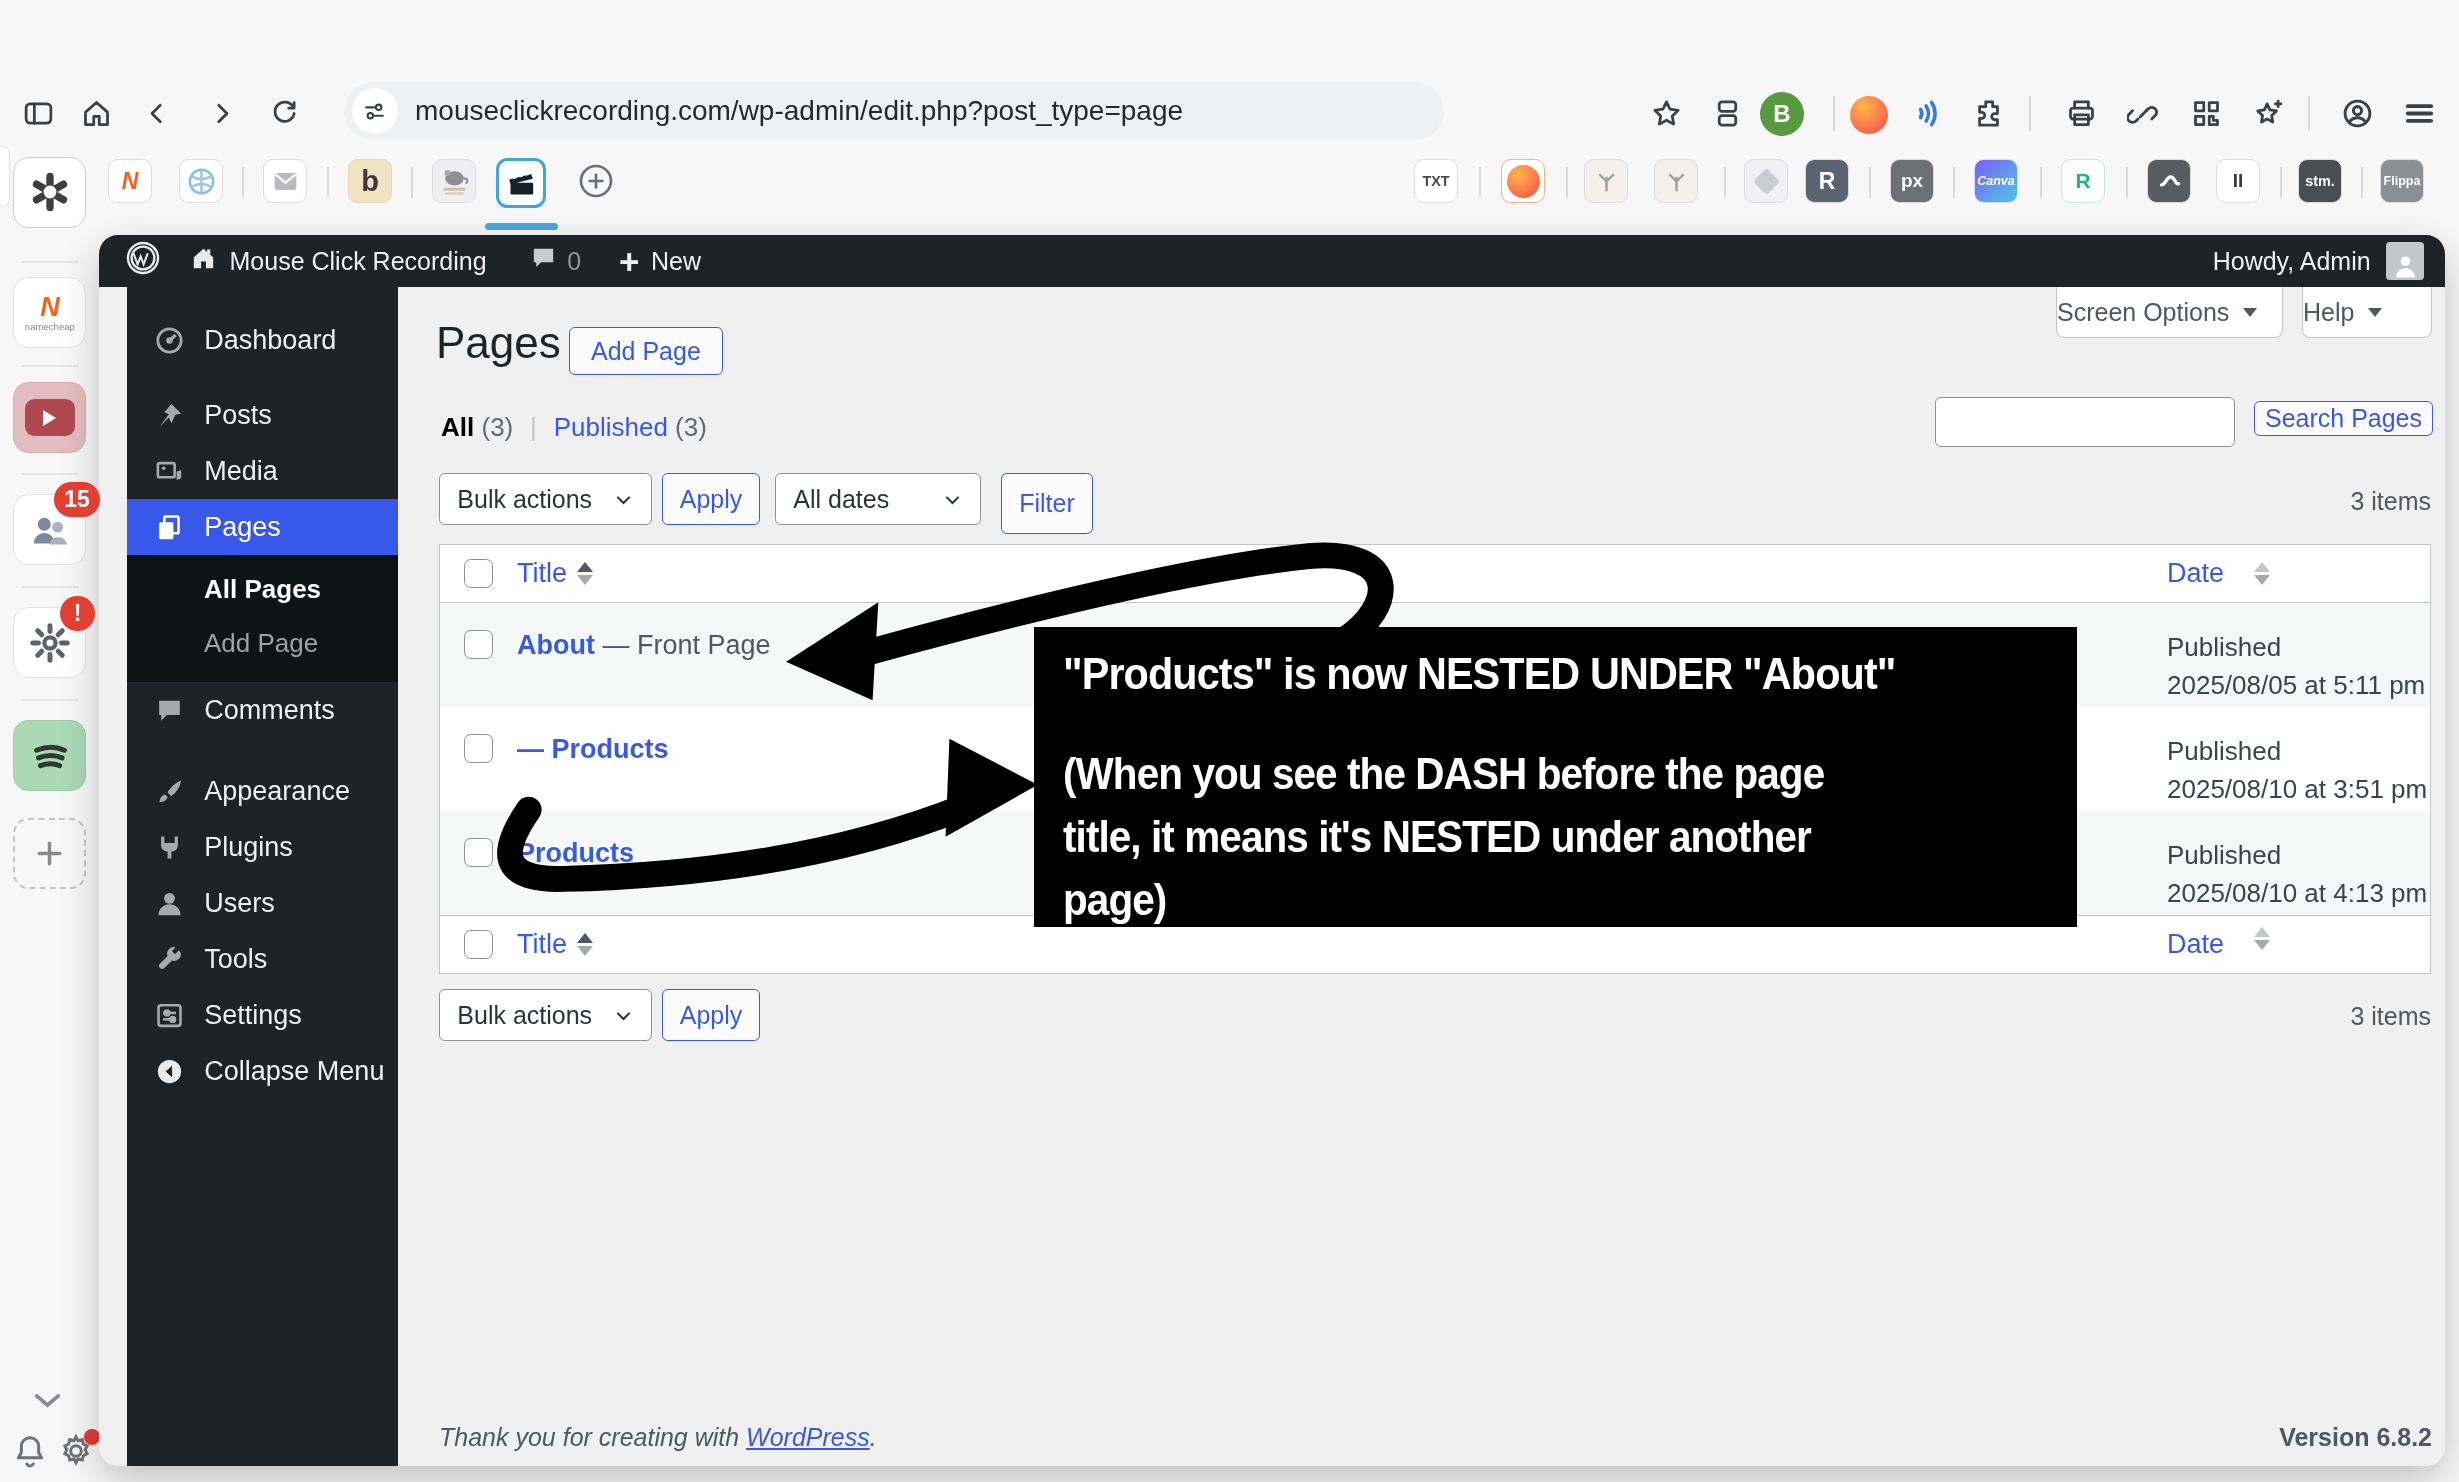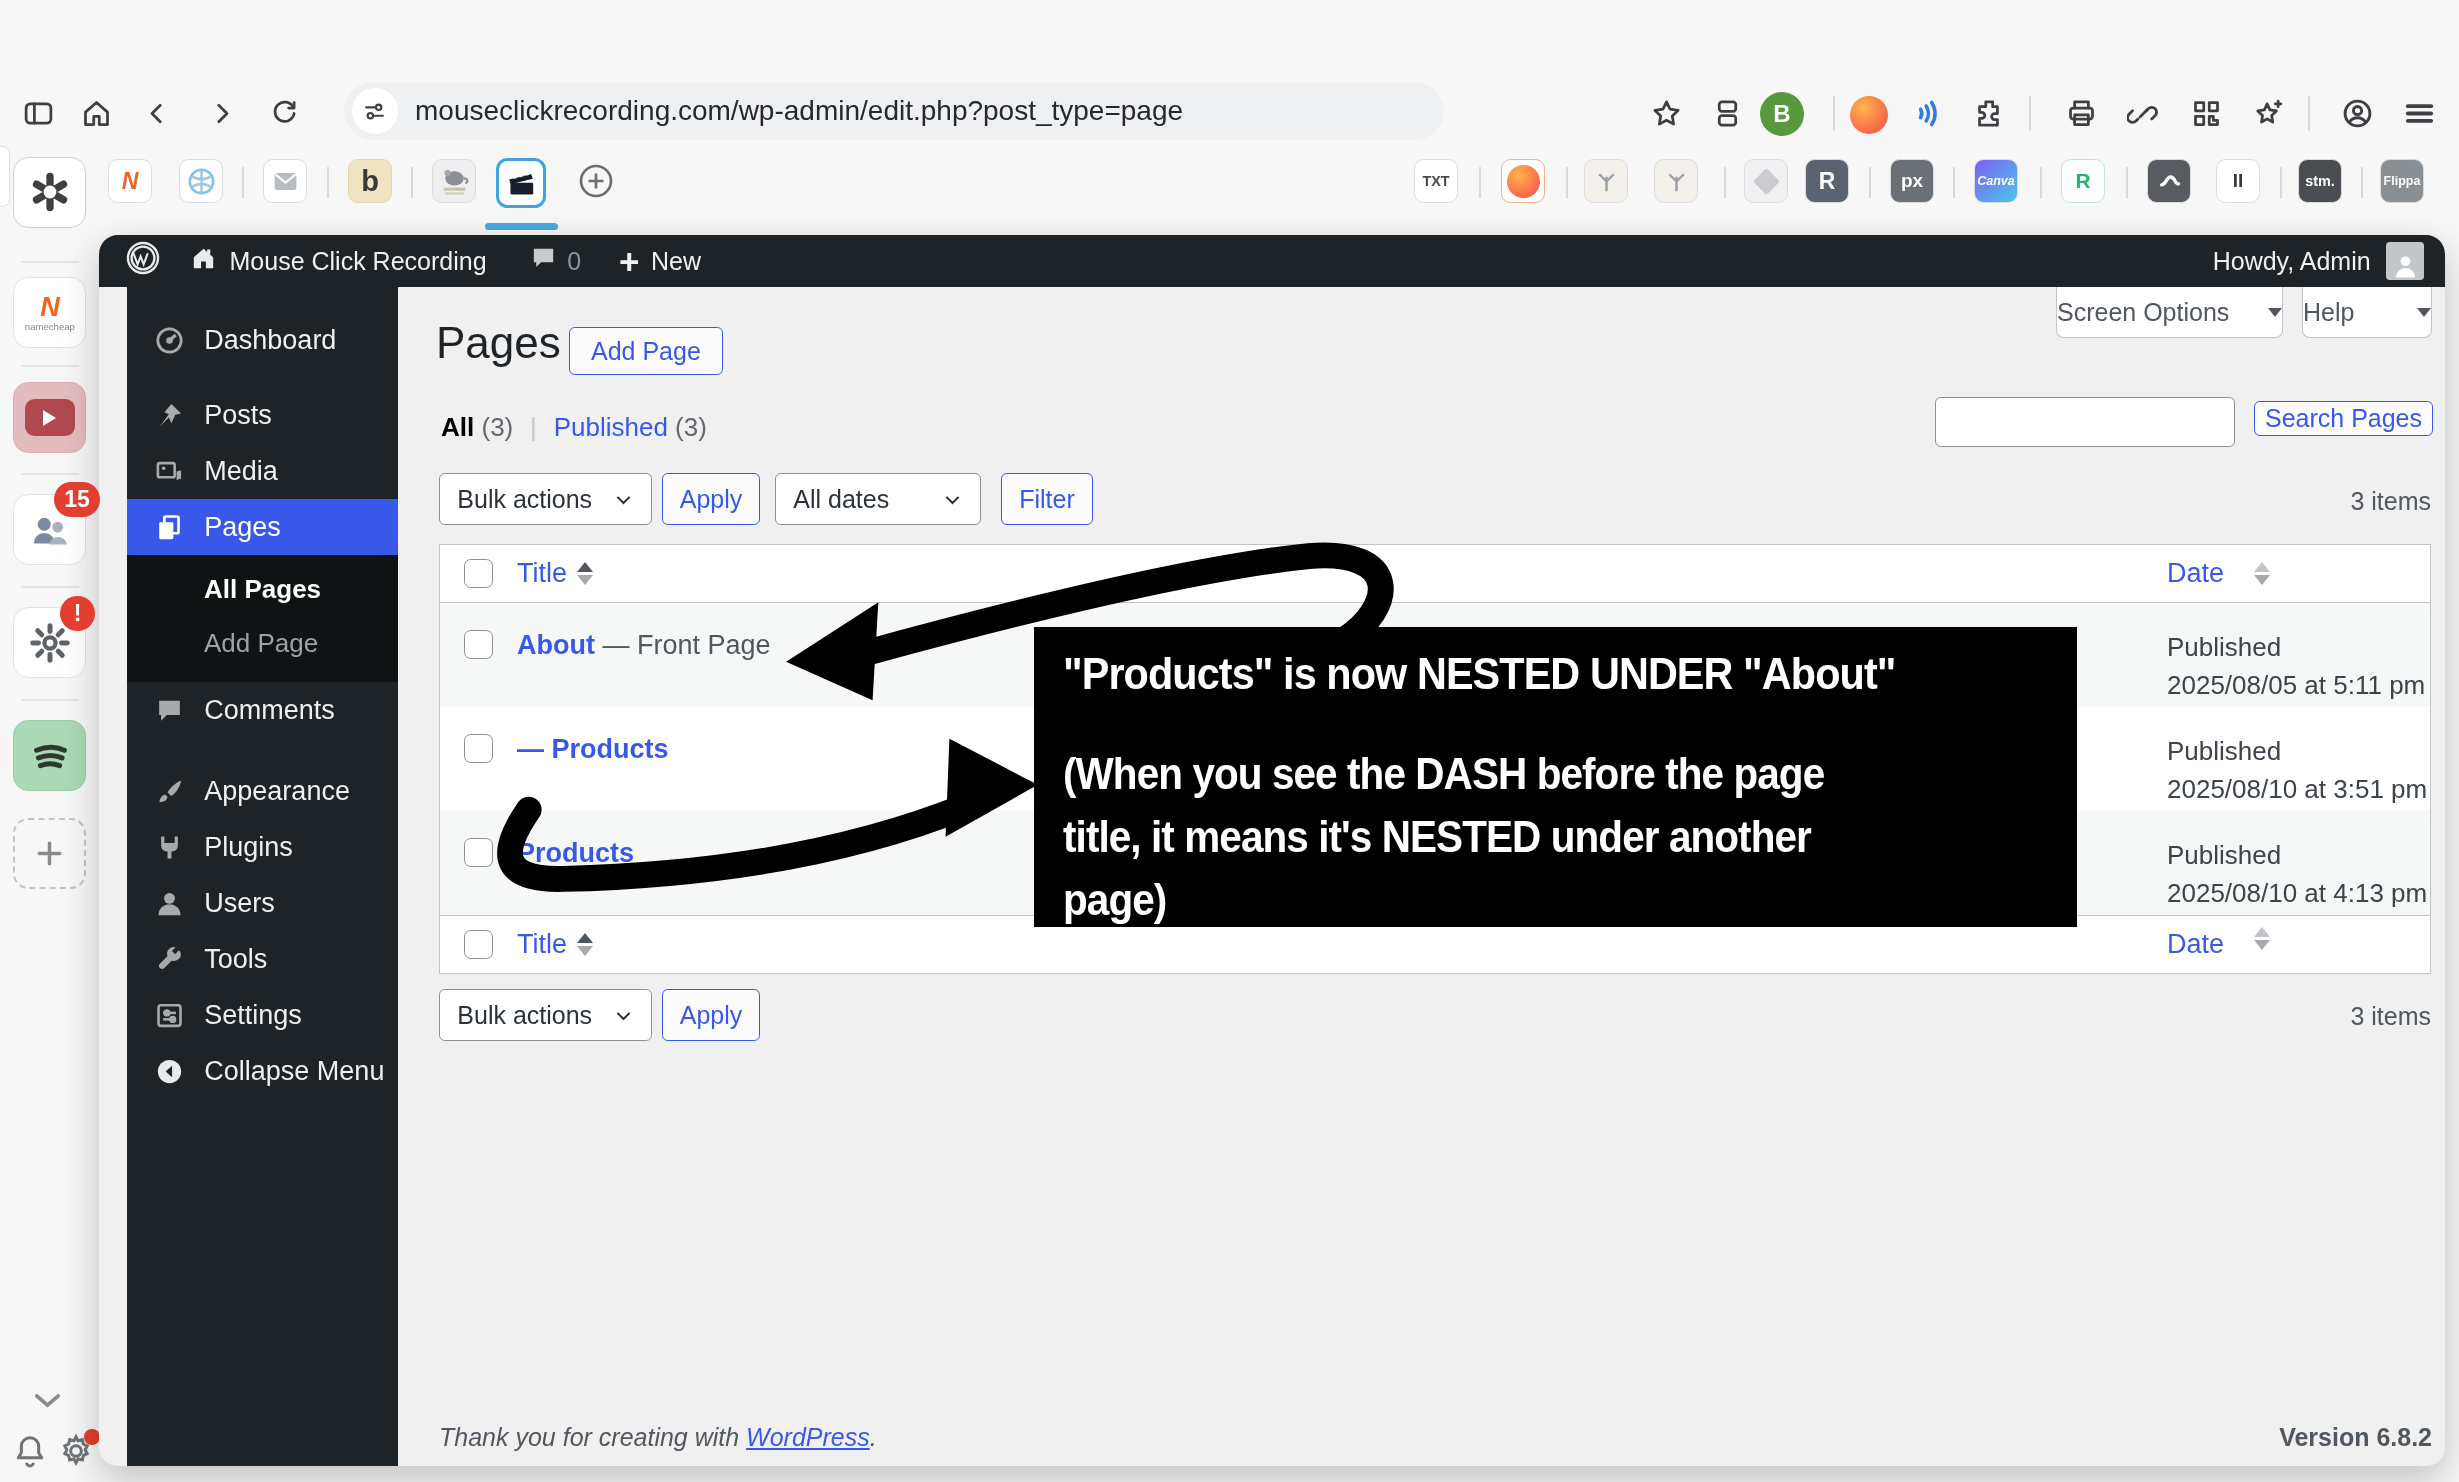--- a/index.html
+++ b/index.html
@@ -33,21 +33,21 @@
   .menu { width:271px; background:#1d2327; position:relative; padding-top:25px; color:#eef0f1; flex-shrink:0;margin-left:28px; }
   .mi { height:56px; display:flex; align-items:center; padding-left:25px; font-size:27px; position:relative; }
   .mi .mic { width:35px; display:flex; justify-content:center; margin-right:17.3px; }
   .mi.current { background:#3858e9; color:#fff; }
   .mi.current .arrow-out { position:absolute; right:-14.4px; top:50%; margin-top:-13.4px; width:0; height:0; border-top:13.4px solid transparent; border-bottom:13.4px solid transparent; border-left:15.4px solid #3858e9; }
   .submenu { background:#101314; padding:19px 0 23px 77px; }
   .sm1 { font-size:26px; font-weight:bold; color:#fff; margin-bottom:23px; }
   .sm2 { font-size:26px; color:#9ca2a7; }
 
   .content { position:relative; flex:1; background:#f0f0f1; }
-  .meta-tab { position:absolute; top:0; height:51px; background:#fff; border:1px solid #c3c4c7; border-top:none; border-radius:0 0 7.7px 7.7px; display:flex; align-items:center; justify-content:space-between; gap:13.4px; font-size:25px; color:#50575e; }
+  .meta-tab { position:absolute; top:0; height:51px; background:#fff; border:1px solid #c3c4c7; border-top:none; border-radius:0 0 7.7px 7.7px; display:flex; align-items:center; justify-content:flex-start; gap:13.4px; font-size:25px; color:#50575e; }
   .tri-down { width:0; height:0; border-left:7.7px solid transparent; border-right:7.7px solid transparent; border-top:9.6px solid #50575e; }
   .h1 { position:absolute; left:38px; top:31px; font-size:44px; font-weight:400; color:#1d2327; }
   .btn-blue { border:1.9px solid #3858e9; color:#3858e9; background:#fbfbfc; border-radius:5.8px; font-size:25px; display:flex; align-items:center; justify-content:center; }
   .wp-select { background:#fff; border:1.9px solid #8c8f94; border-radius:5.8px; color:#2c3338; font-size:25px; display:flex; align-items:center; justify-content:space-between; padding:0 17.3px 0 17.3px; }
   .count-gray { color:#646970; }
   .table { position:absolute; left:41px; top:257px; width:1992px; background:#fff; border:1px solid #c3c4c7; }
   .thead { height:58px; display:flex; align-items:center; border-bottom:1px solid #c3c4c7; }
   .tfoot { height:58px; display:flex; align-items:center; border-top:1px solid #c3c4c7; }
   .trow { height:104px; display:flex; }
   .cb { width:29px; height:29px; border:1.9px solid #8c8f94; border-radius:6.7px; background:#fff; appearance:none; margin:0; }
@@ -548,21 +548,21 @@
             <path d="M5 9 l7 7 7-7"></path>
           </svg>
       </div>
       <div class="btn-blue abs" style="left:264px;top:186px;width:98px;height:52px">Apply</div>
       <div class="wp-select abs" style="left:377px;top:186px;width:206px;height:52px">
         <span>All dates</span>
         <svg width="21" height="21" viewBox="0 0 24 24" fill="none" stroke="#2c3338" stroke-width="2.4">
             <path d="M5 9 l7 7 7-7"></path>
           </svg>
       </div>
-      <div class="btn-blue abs" style="left:603px;top:186px;width:92px;height:52px">Filter</div>
+      <div class="btn-blue abs" style="left:603px;top:186px;width:92px;height:61px">Filter</div>
       <div class="abs items-count" style="left:1825px;top:200px;width:208px;text-align:right">3 items</div>
 
       <div class="table">
         <div class="thead">
           <div class="cbcell">
               <input type="checkbox" class="cb" style="">
             </div>
           <span class="link" style="font-size:27px">Title</span>
           <span class="sort">
               <span class="up"></span>

